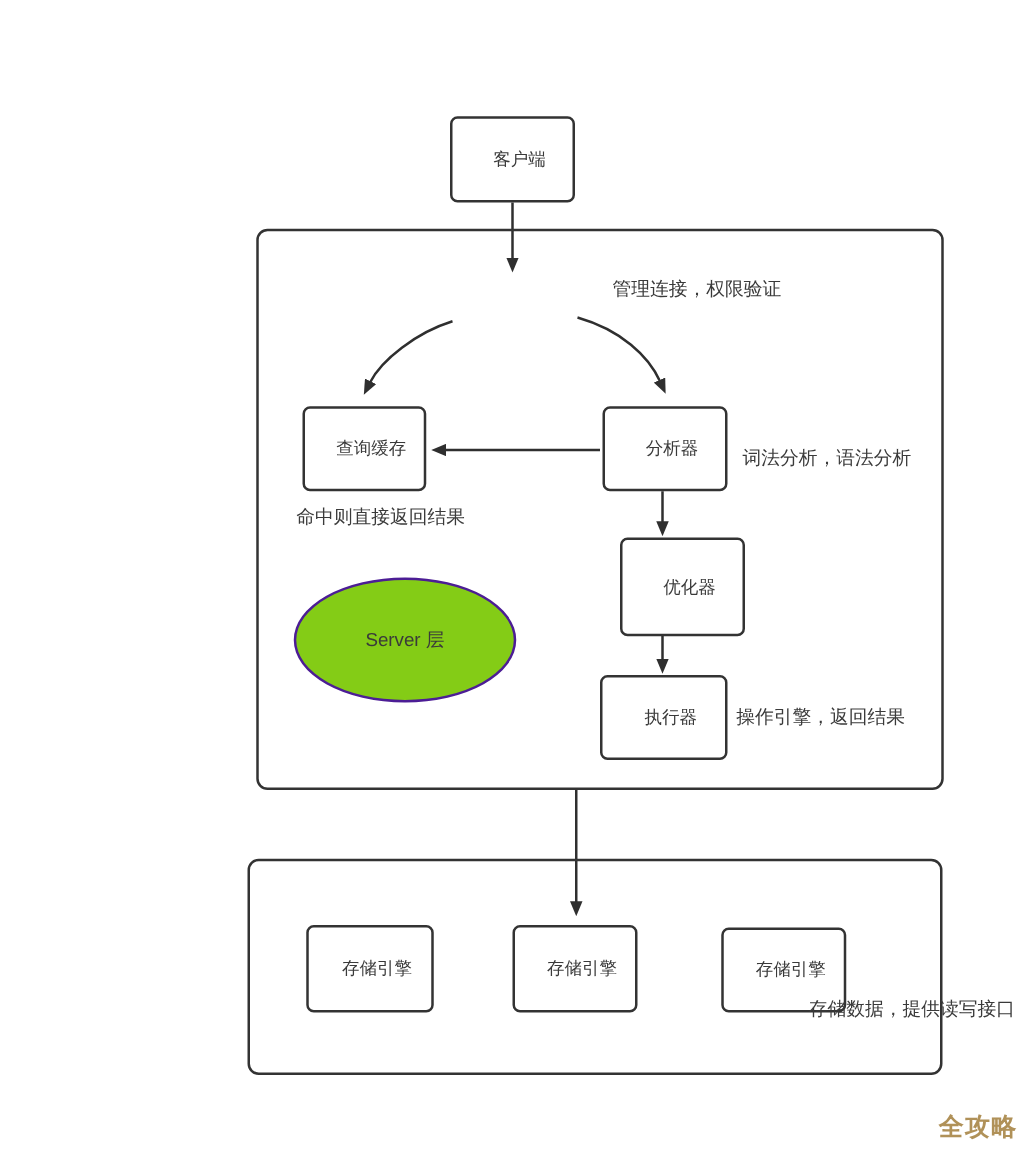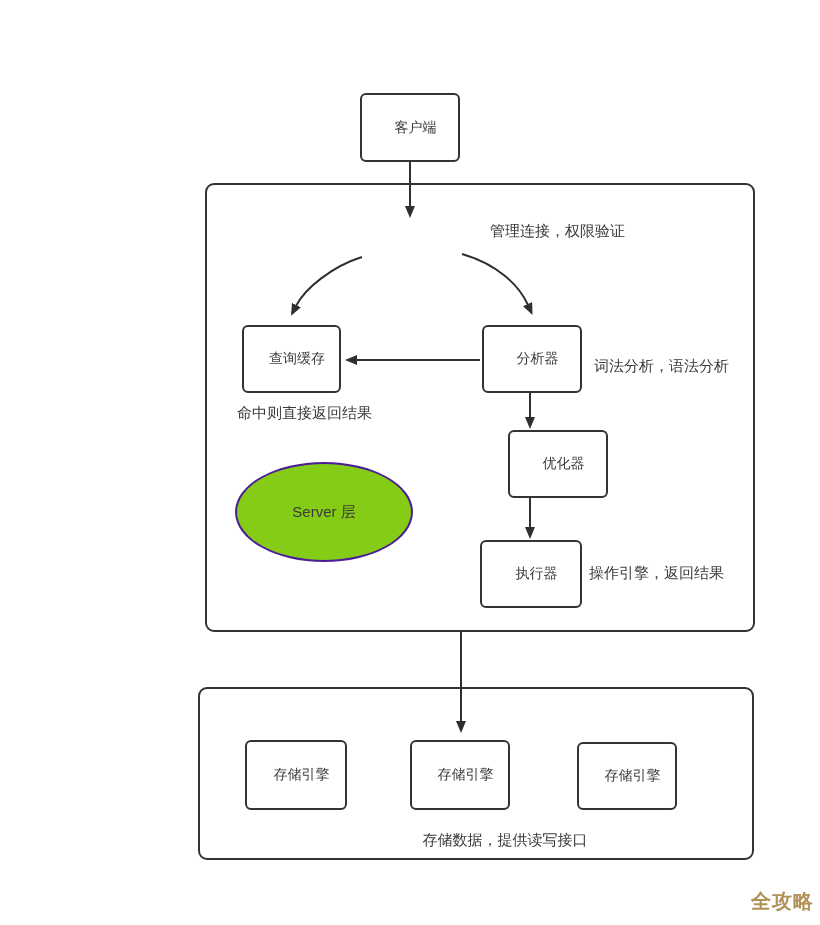--- a/index.html
+++ b/index.html
@@ -72,34 +72,34 @@
     letter-spacing: 1px;
     white-space: nowrap;
   }
 
   
   #node-client        { left: 360px; top: 93px;  width: 100px; height: 69px; }
   #server-container   { left: 205px; top: 183px; width: 550px; height: 449px; }
   #node-connector     { left: 362px; top: 220px; width: 100px; height: 68px; }
   #node-query-cache   { left: 242px; top: 325px; width: 99px;  height: 68px; }
   #node-analyzer      { left: 482px; top: 325px; width: 100px; height: 68px; }
-  #node-optimizer     { left: 508px; top: 430px; width: 100px; height: 68px; }
+  #node-optimizer     { left: 496px; top: 430px; width: 100px; height: 79px; }
   #node-executor      { left: 480px; top: 540px; width: 102px; height: 68px; }
   #server-ellipse     { left: 235px; top: 462px; width: 178px; height: 100px; }
   #storage-container  { left: 198px; top: 687px; width: 556px; height: 173px; }
   #node-engine-1      { left: 245px; top: 740px; width: 102px; height: 70px; }
   #node-engine-2      { left: 410px; top: 740px; width: 100px; height: 70px; }
   #node-engine-3      { left: 577px; top: 742px; width: 100px; height: 68px; }
 
   #note-connector     { left: 490px; top: 222px; text-align: right; }
   #note-query-cache   { left: 237px; top: 404px; }
   #note-analyzer      { left: 594px; top: 357px; }
   #note-optimizer     { left: 592px; top: 461px; }
   #note-executor      { left: 589px; top: 564px; }
-  #note-storage       { left: 198px; top: 831px; width: 614px; }
+  #note-storage       { left: 198px; top: 798px; width: 614px; text-align: right; }
 </style>
 </head>
 <body>
 
 <div class="stage">
 
   <svg class="arrows" viewBox="0 0 820 925" xmlns="http://www.w3.org/2000/svg">
     <defs>
       <marker id="arrowhead" viewBox="0 0 12 10" markerWidth="12" markerHeight="10" refX="1" refY="5" orient="auto" markerUnits="userSpaceOnUse">
         <path d="M0,0 L12,5 L0,10 Z" fill="#2f2f2f"></path>

